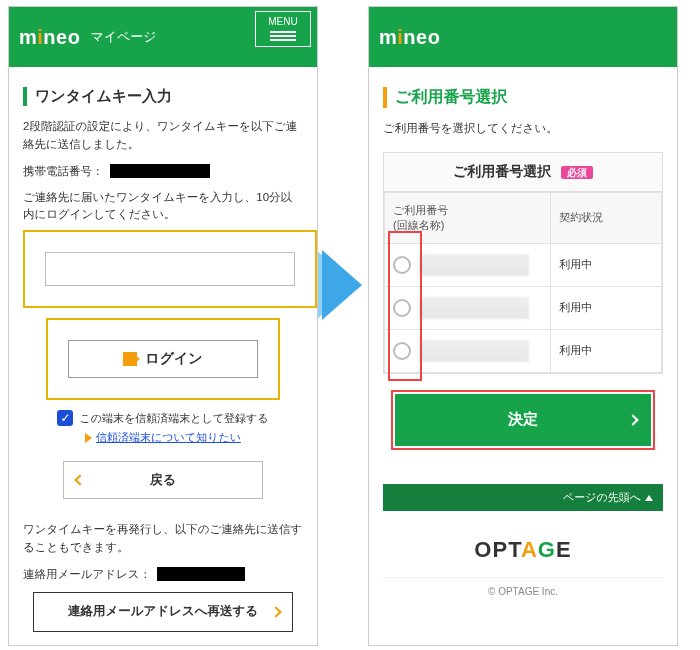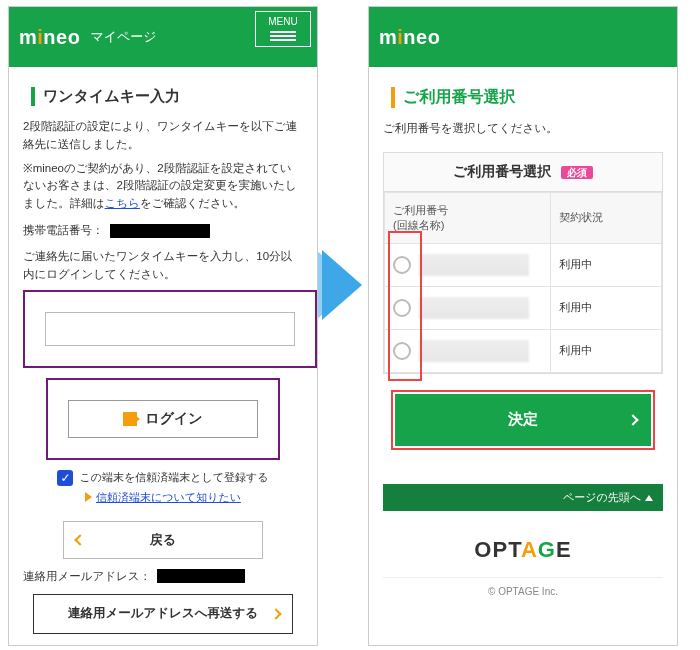--- a/index.html
+++ b/index.html
@@ -44,32 +44,32 @@
   }
   .menu .bars { width: 26px; }
   .menu .bars div { height: 2px; background:#fff; margin: 2px 0; }
 
   .body { padding: 12px 14px; }
 
   .sect-title {
     border-left: 4px solid #16a34a;
     padding-left: 8px;
     font-size: 15px; font-weight: 600;
-    margin: 8px 8px 12px;
+    margin: 8px 0 12px;
   }
   .sect-title.orange { border-left-color: #f59e0b; color: #16a34a; font-size: 16px; }
 
   p.txt { font-size: 11.5px; line-height: 1.55; margin-bottom: 6px; }
   .link { color: #1d4ed8; text-decoration: underline; }
 
   .row { display: flex; align-items: center; margin: 10px 0; }
   .lbl { font-size: 11.5px; margin-right: 6px; }
   .mask { background:#000; width:100px; height:14px; display:inline-block; }
 
-  .redbox { border: 2px solid #701a75; padding: 20px; }
+  .redbox { border: 2px solid #eab308; padding: 20px; }
   .input {
     width: 250px; height: 34px; border:1px solid #bbb; background:#fff;
     margin: 0 auto; display:block;
   }
   .center { text-align: center; }
 
   .login-btn {
     width: 190px; height: 38px; margin: 0 auto;
     border:1px solid #999; background:#fff;
     display:flex; align-items:center; justify-content:center; gap:8px;
@@ -161,23 +161,20 @@
             <div></div>
             <div></div>
           </div>
       </div>
     </div>
 
     <div class="body">
       <div class="sect-title">ワンタイムキー入力</div>
 
       <p class="txt">2段階認証の設定により、ワンタイムキーを以下ご連絡先に送信しました。</p>
-      <p class="txt">
-        <span>※mineoのご契約があり、2段階認証を設定されていないお客さまは、2段階認証の設定変更を実施いたしました。詳細は</span><a class="link">こちら</a><span>をご確認ください。</span>
-      </p>
 
       <div class="row">
         <span class="lbl">携帯電話番号：</span>
         <span class="mask"></span>
       </div>
 
       <p class="txt">ご連絡先に届いたワンタイムキーを入力し、10分以内にログインしてください。</p>
 
       <div class="center" style="margin-top:6px">
         <div class="redbox" style="display:inline-block">
@@ -201,20 +198,21 @@
       <div class="tri-link">
         <span class="tri"></span>
         <a class="link">信頼済端末について知りたい</a>
       </div>
 
       <div class="back-btn">
         <span class="chev-l"></span>
         <span>戻る</span>
       </div>
 
+      <p class="txt" style="margin-top:22px">ワンタイムキーを再発行し、以下のご連絡先に送信することもできます。</p>
 
       <div class="row">
         <span class="lbl">連絡用メールアドレス：</span>
         <span class="mask" style="width:88px"></span>
       </div>
 
       <div class="resend-btn">
         <span>連絡用メールアドレスへ再送する</span>
         <span class="chev-r"></span>
       </div>

